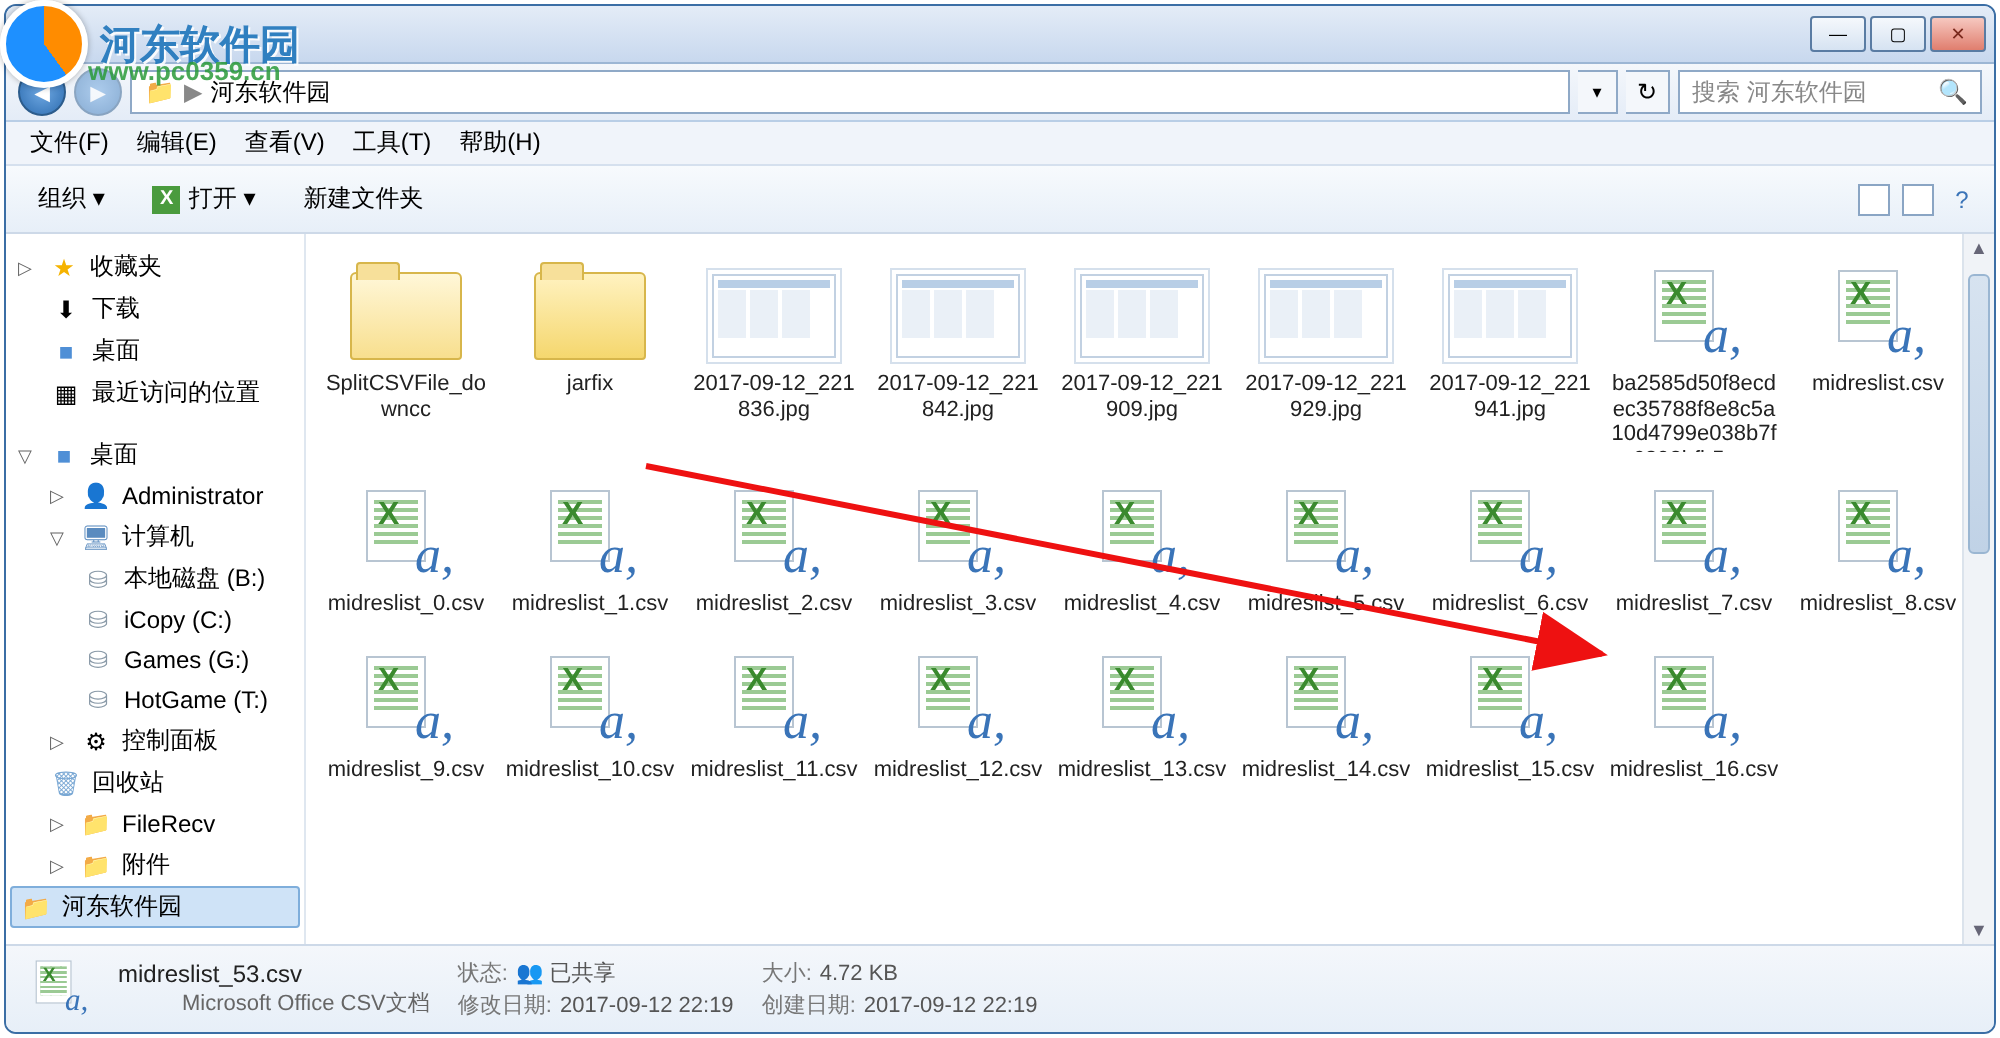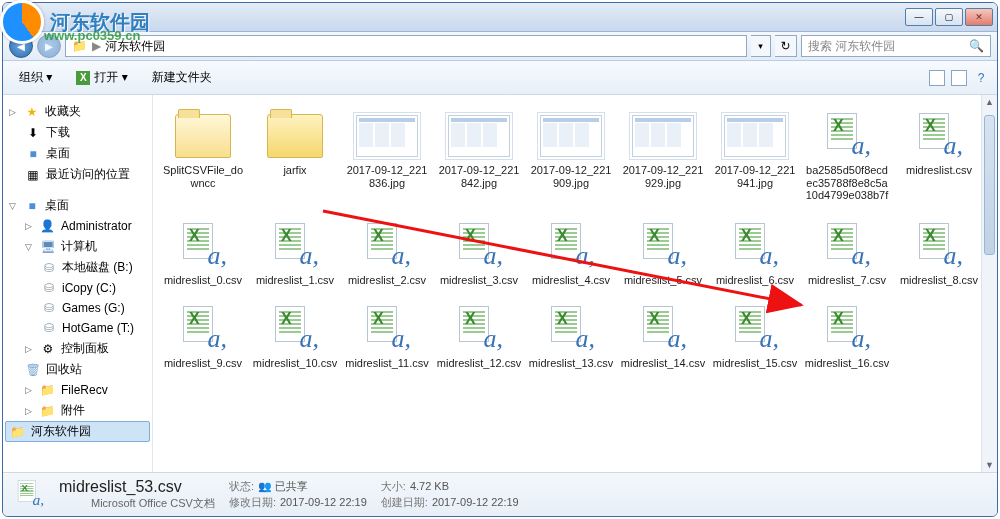--- a/index.html
+++ b/index.html
@@ -19,21 +19,21 @@
 .wm-logo { width:44px; height:44px; border-radius:50%; background: conic-gradient(#ff8c00 0 40%, #1e90ff 40% 100%); border:3px solid #fff; box-shadow:0 0 3px rgba(0,0,0,.3); }
 .wm-text1 { font-size:20px; font-weight:bold; color:#1f76bb; text-shadow:1px 1px #fff; opacity:.9; }
 .wm-text2 { position:absolute; top:28px; left:44px; font-size:13px; color:#2b9b3a; font-weight:bold; opacity:.85; }
 
 
 .navrow { height: 30px; background: linear-gradient(#f4f7fb,#e4ecf7); display:flex; align-items:center; padding:2px 6px; gap:4px; border-top:1px solid #9cb6d4; border-bottom:1px solid #b9cee6; }
 .nav-btn { width:24px; height:24px; border-radius:50%; background: radial-gradient(#6fa8e2,#2c6cb0); border:1px solid #2c5c8c; cursor:pointer; display:flex; align-items:center; justify-content:center; color:#fff; font-size:13px; }
 .addr { flex:1; height:22px; border:1px solid #8fa9c7; background:#fff; display:flex; align-items:center; padding:0 6px; font-size:12px; gap:4px; }
 .addr .sep { color:#888; }
 .addr-refresh { width:22px; height:22px; border:1px solid #8fa9c7; border-left:none; background:#f4f7fb; display:flex; align-items:center; justify-content:center; font-size:12px; cursor:pointer; }
-.searchbox { width:190px; height:22px; border:1px solid #8fa9c7; background:#fff; display:flex; align-items:center; padding:0 6px; font-size:12px; color:#888; }
+.searchbox { width:152px; height:22px; border:1px solid #8fa9c7; background:#fff; display:flex; align-items:center; padding:0 6px; font-size:12px; color:#888; }
 .searchbox .mag { margin-left:auto; color:#4a77b0; }
 
 
 .menubar { height:22px; background:#f0f4fa; display:flex; align-items:center; padding:0 6px; font-size:12px; gap:2px; border-bottom:1px solid #d5e0ee; }
 .menuitem { padding:2px 6px; cursor:pointer; }
 
 
 .toolbar { height:34px; background: linear-gradient(#f7fafd,#e7eff8); display:flex; align-items:center; padding:0 8px; gap:8px; font-size:12px; border-bottom:1px solid #cdd9e8; }
 .tool { padding:4px 8px; border-radius:3px; cursor:pointer; display:flex; align-items:center; gap:4px; }
 .toolbar .rsp { margin-left:auto; display:flex; gap:6px; }
@@ -84,21 +84,21 @@
 .csv-a:after { content:","; color:#3a74b8; }
 
 
 .arrow { position:absolute; top:110px; left:160px; width:500px; height:110px; pointer-events:none; z-index:20; }
 
 
 .statusbar { height:44px; background:linear-gradient(#f4f7fb,#e7eff8); border-top:1px solid #cdd9e8; display:flex; align-items:center; padding:4px 10px; font-size:11px; gap:14px; }
 .status-thumb { width:32px; height:32px; }
 .status-thumb .csv-ico { transform:scale(.6); transform-origin:top left; }
 .status-main { display:flex; flex-direction:column; }
-.status-title { font-size:16px; color:#222; }
+.status-title { font-size:12px; color:#222; }
 .status-sub { font-size:11px; color:#666;margin-left:32px; }
 .status-kv { color:#555; display:flex; flex-direction:column; gap:1px; }
 .status-kv span b { color:#777; font-weight:normal; margin-right:4px; }
 
 .scrollbar-v { position:absolute; right:0; top:0; bottom:0; width:16px; background:#f0f3f7; border-left:1px solid #dbe3ec; }
 .scrollbar-v .thumb-s { position:absolute; left:2px; right:2px; top:20px; height:140px; background:linear-gradient(#d7e3f0,#c0d2e6); border:1px solid #9ab6d2; border-radius:3px; }
 .scrollbar-v .arr { position:absolute; left:0; right:0; text-align:center; font-size:9px; color:#667; }
 .scrollbar-v .up { top:2px; } .scrollbar-v .dn { bottom:2px; }
 </style>
 </head>
@@ -130,20 +130,27 @@
       <span>河东软件园</span>
     </div>
     <div style="width:20px; height:22px; border:1px solid #8fa9c7; border-left:none; background:#f4f7fb; display:flex; align-items:center; justify-content:center; font-size:9px;">▾</div>
     <div class="addr-refresh">↻</div>
     <div class="searchbox">
       <span>搜索 河东软件园</span>
       <span class="mag">🔍</span>
     </div>
   </div>
 
+  <div class="menubar">
+    <div class="menuitem">文件(F)</div>
+    <div class="menuitem">编辑(E)</div>
+    <div class="menuitem">查看(V)</div>
+    <div class="menuitem">工具(T)</div>
+    <div class="menuitem">帮助(H)</div>
+  </div>
 
   <div class="toolbar">
     <div class="tool">组织 ▾</div>
     <div class="tool">
       <span style="width:14px;height:14px;background:#4a9b3e;color:#fff;display:inline-flex;align-items:center;justify-content:center;font-size:10px;font-weight:bold;">X</span>
       <span>打开 ▾</span>
     </div>
     <div class="tool">新建文件夹</div>
     <div class="rsp">
       <div class="view-icon"></div>

